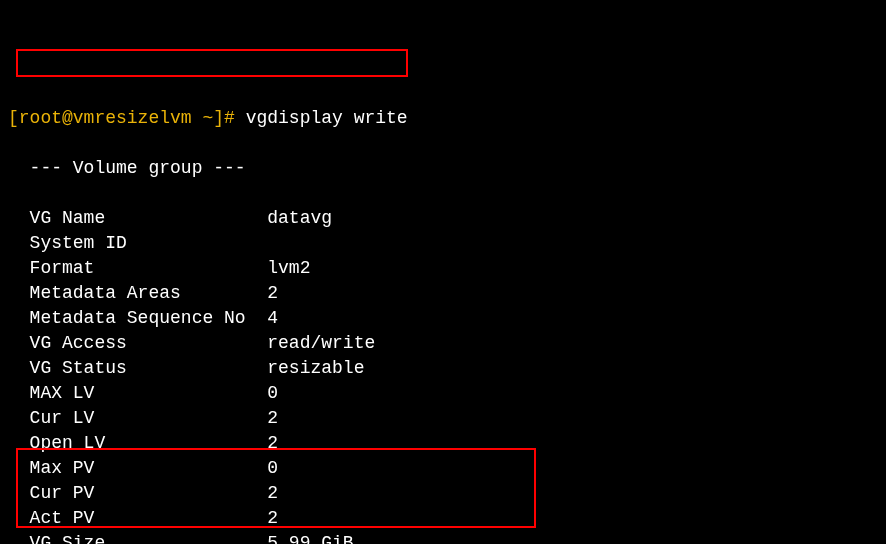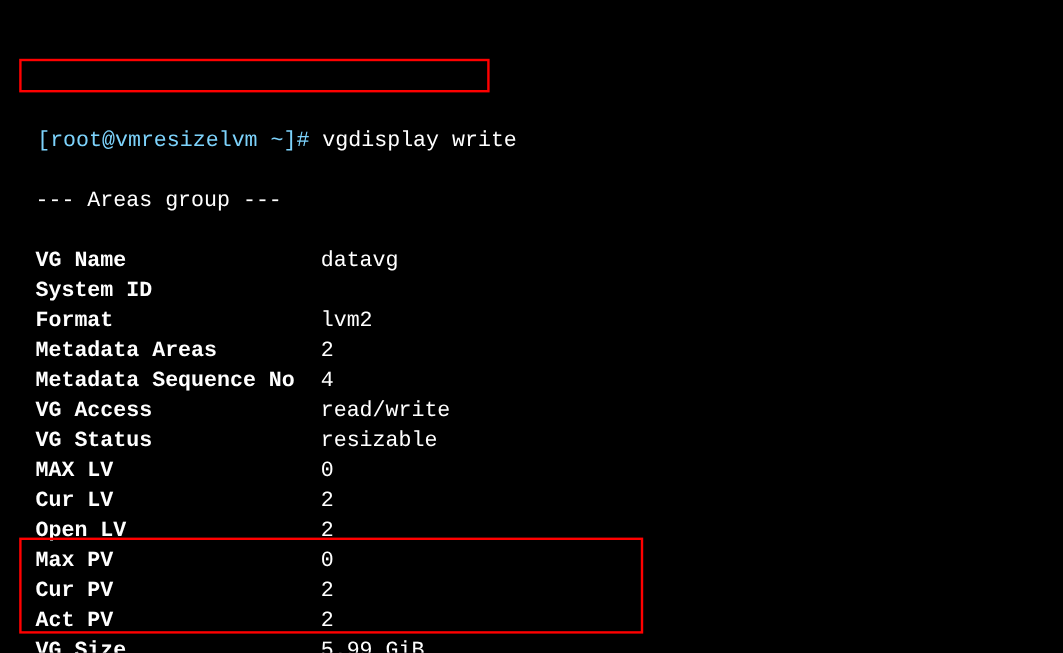--- a/index.html
+++ b/index.html
@@ -12,22 +12,22 @@
     width: 886px;
     height: 544px;
     overflow: hidden;
     padding: 6px 0 0 8px;
     white-space: pre;
   }
   .row {
     display: block;
     height: 25px;
   }
-  .prompt-user { color: #7dd3fc; margin-left: 23px; }
-  .label { display: inline-block; font-weight: bold; }
+  .prompt-user { color: #eab308; }
+  .label { display: inline-block; }
   .value { display: inline-block; }
   .highlight-box {
     border: 2px solid #ff0000;
     position: absolute;
     pointer-events: none;
   }
   #box1 {
     left: 16px;
     top: 49px;
     width: 392px;
@@ -39,20 +39,20 @@
     width: 520px;
     height: 80px;
   }
 </style>
 </head>
 <body>
 
 
 
 <div class="row"><span class="prompt-user">[root@vmresizelvm ~]# </span><span>vgdisplay write</span></div>
-<div class="row">  --- Areas group ---</div>
+<div class="row">  --- Volume group ---</div>
 <div id="rows-container"><div class="row"><span class="label">  VG Name              </span><span class="value"> datavg</span></div><div class="row"><span class="label">  System ID            </span><span class="value"></span></div><div class="row"><span class="label">  Format               </span><span class="value"> lvm2</span></div><div class="row"><span class="label">  Metadata Areas       </span><span class="value"> 2</span></div><div class="row"><span class="label">  Metadata Sequence No </span><span class="value"> 4</span></div><div class="row"><span class="label">  VG Access            </span><span class="value"> read/write</span></div><div class="row"><span class="label">  VG Status            </span><span class="value"> resizable</span></div><div class="row"><span class="label">  MAX LV               </span><span class="value"> 0</span></div><div class="row"><span class="label">  Cur LV               </span><span class="value"> 2</span></div><div class="row"><span class="label">  Open LV              </span><span class="value"> 2</span></div><div class="row"><span class="label">  Max PV               </span><span class="value"> 0</span></div><div class="row"><span class="label">  Cur PV               </span><span class="value"> 2</span></div><div class="row"><span class="label">  Act PV               </span><span class="value"> 2</span></div><div class="row"><span class="label">  VG Size              </span><span class="value"> 5.99 GiB</span></div></div>
 
 <div id="box1" class="highlight-box"></div>
 <div id="box2" class="highlight-box"></div>
 
 
 
 
 </body></html>

